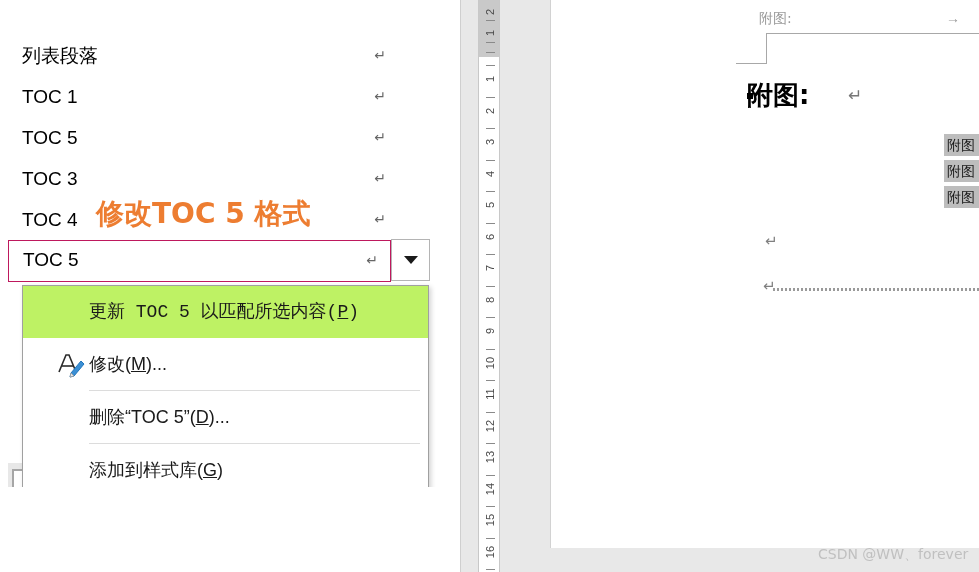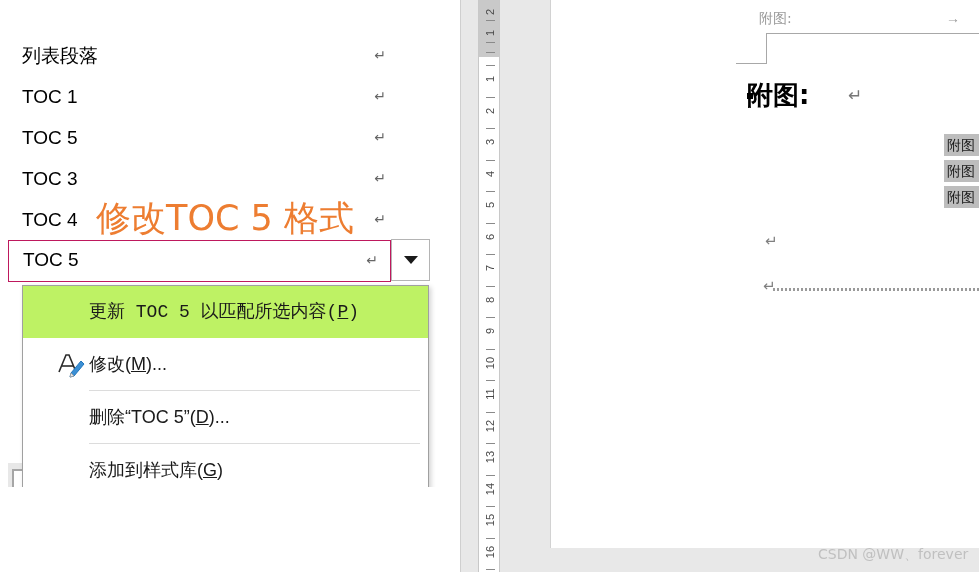--- a/index.html
+++ b/index.html
@@ -83,24 +83,24 @@
     border-left: 7px solid transparent;
     border-right: 7px solid transparent;
     border-top: 8px solid #1a1a1a;
   }
 
   
   #annotation {
     position: absolute;
     left: 88px;
     top: 160px;
-    font-size: 35px;
+    font-size: 28px;
     color: #ED7D31;
     font-family: "DejaVu Sans", "Liberation Sans", sans-serif;
-    font-weight: 400;
+    font-weight: 700;
     white-space: nowrap;
     letter-spacing: 0px;
     z-index: 6;
     text-align: center;
   }
 
   
   .ghost-checkbox {
     position: absolute;
     left: 4px;

